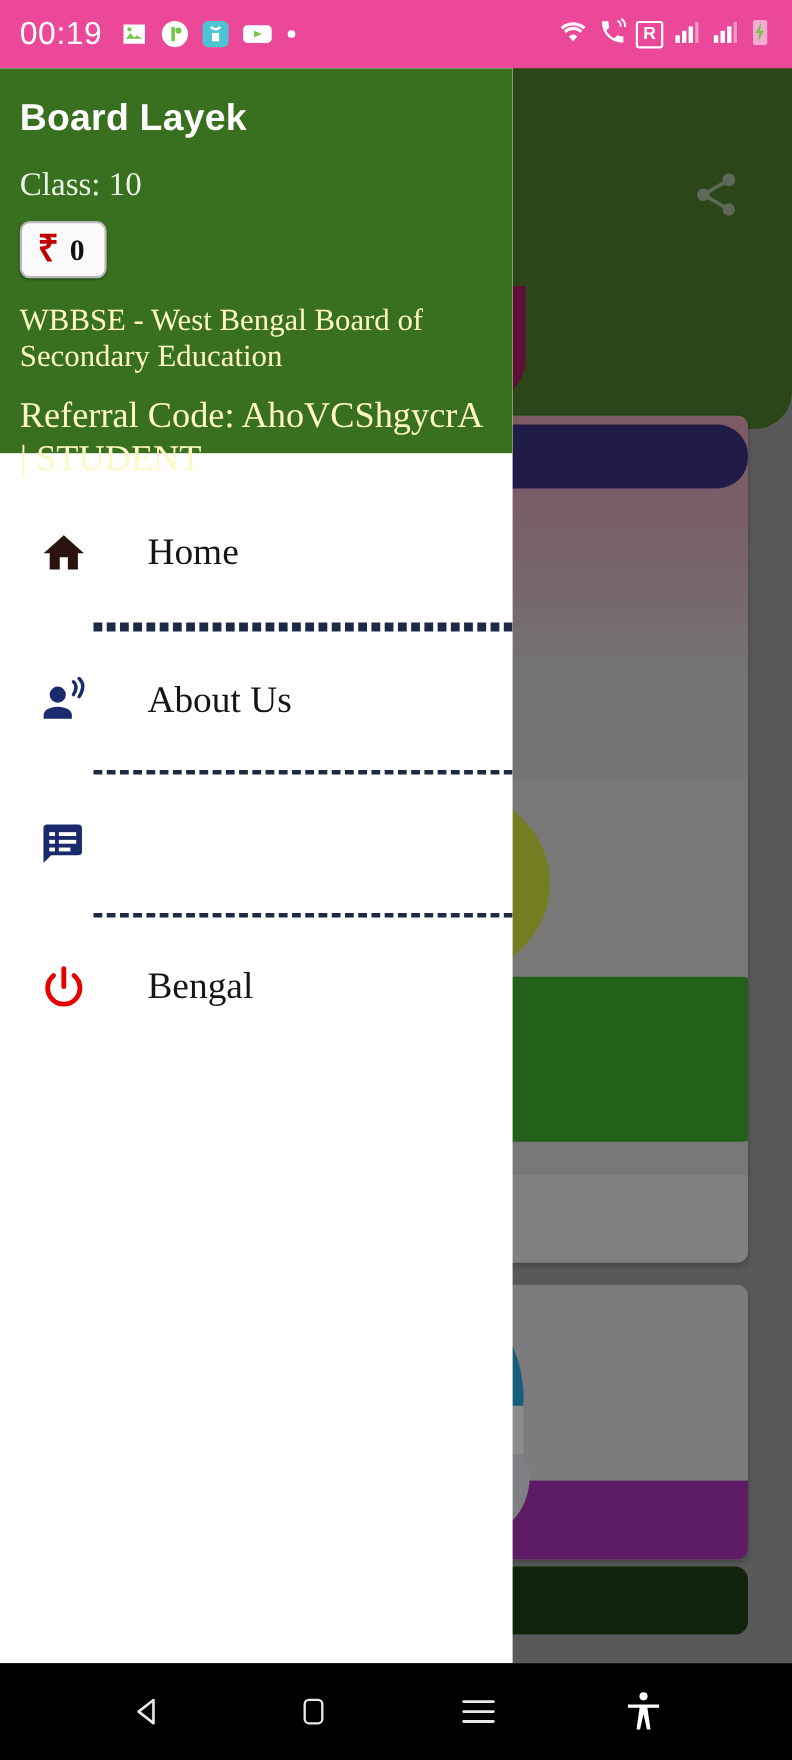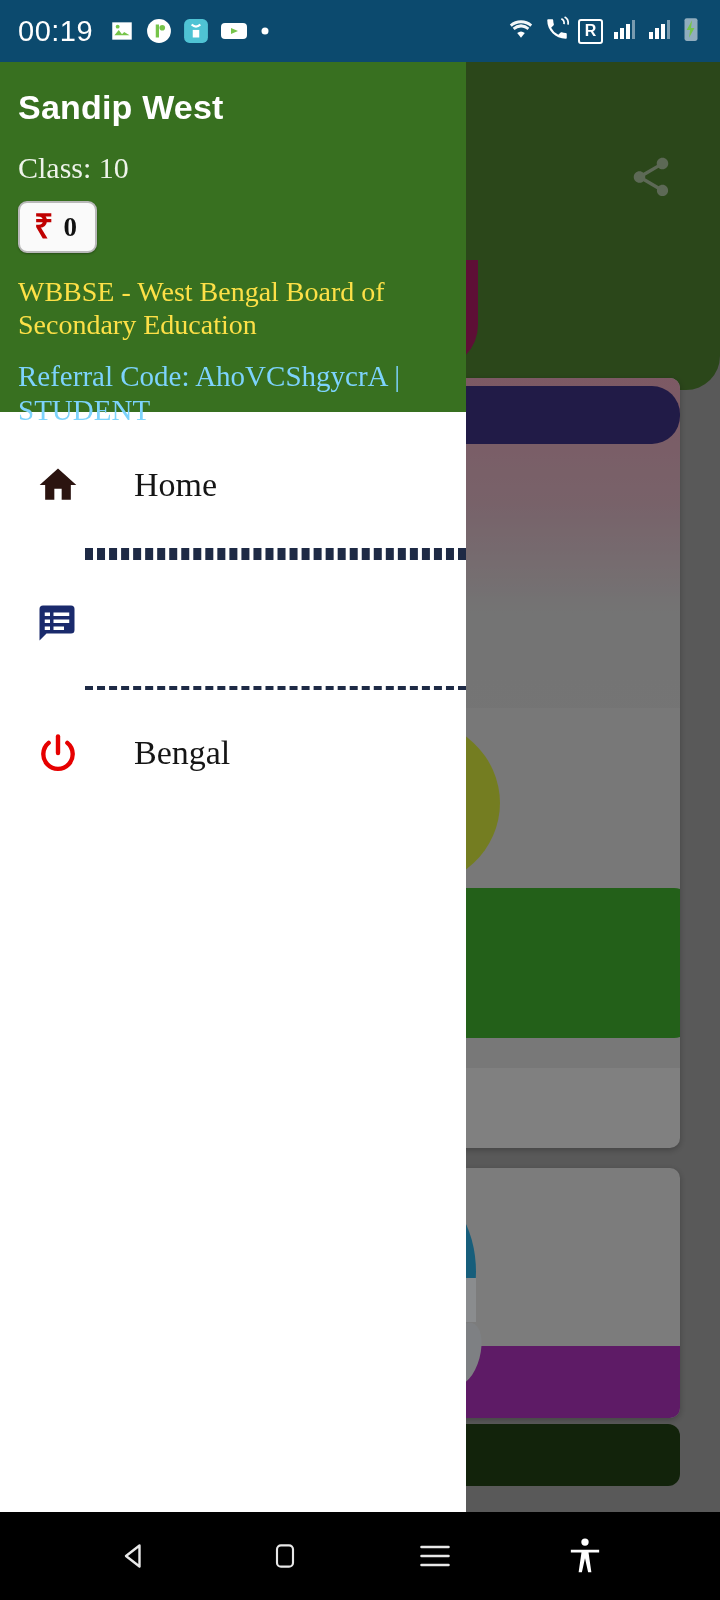--- a/index.html
+++ b/index.html
@@ -96,21 +96,21 @@
 
   
   #scrim{
     position:absolute; left:0; top:0; width:720px; height:1512px;
     background:rgba(0,0,0,.42);
   }
 
   
   #status-bar{
     position:absolute; left:0; top:0; width:720px; height:62px;
-    background:#0c4a6e; z-index:40;
+    background:#ec4899; z-index:40;
     display:flex; align-items:center; padding:0 18px;
     font-family:"Liberation Sans",sans-serif;
   }
   #status-time{ color:#ffffff; font-size:29px; letter-spacing:.5px; margin-right:16px; }
   .sb-icon{ margin-right:11px; display:flex; align-items:center; }
   #status-right{ margin-left:auto; display:flex; align-items:center; gap:7px; }
   .roam-box{
     width:25px;height:25px;border:2.5px solid #fff;border-radius:3px;color:#fff;
     font-size:16px;font-weight:bold;display:flex;align-items:center;justify-content:center;
     font-family:"Liberation Sans",sans-serif;
@@ -131,24 +131,24 @@
   }
   #user-class{ font-size:30px; margin-bottom:16px; color:#eef3ea; }
   #wallet-badge{
     display:inline-flex; align-items:center; gap:10px;
     background:#fafafa; border:2px solid #b9b9b9; border-radius:9px;
     padding:7px 18px 7px 14px; margin-bottom:22px;
     box-shadow:0 1px 2px rgba(0,0,0,.3);
   }
   #rupee-symbol{ color:#c00000; font-size:34px; font-weight:bold; line-height:1; }
   #wallet-amount{ color:#111111; font-size:27px; font-weight:bold; line-height:1; }
-  #user-board{ font-size:28px; line-height:1.18; margin-bottom:18px; color:#fde047; }
-  #user-referral{ font-size:29px; line-height:1.18; color:#7dd3fc; }
-
-  #drawer-menu{ padding-top:10px; }
+  #user-board{ font-size:28px; line-height:1.18; margin-bottom:18px; color:#fef9c3; }
+  #user-referral{ font-size:33px; line-height:1.18; color:#fef9c3; }
+
+  #drawer-menu{ padding-top:28px; }
   .menu-row{
     height:126px; display:flex; align-items:center; padding-left:36px; cursor:pointer;
   }
   .menu-icon{ width:52px; display:flex; align-items:center; justify-content:flex-start; }
   .menu-label{
     margin-left:46px; font-size:34px; color:#151515;
     font-family:"Liberation Serif",serif;
   }
   .menu-divider{
     margin-left:85px; width:381px; height:0;
@@ -294,21 +294,21 @@
         <rect x="1" y="2" width="12" height="21" rx="2" fill="#fff" opacity=".55"></rect>
         <path d="M8 4l-5 9h3.2l-1 7 5-9H7z" fill="#76c44a"></path>
       </svg>
     </span>
   </span>
 </div>
 
 <div id="drawer">
 
   <div id="drawer-header">
-    <div id="user-name">Sandip West</div>
+    <div id="user-name">Board Layek</div>
     <div id="user-class">Class: 10</div>
     <div id="wallet-badge">
       <span id="rupee-symbol">₹</span>
       <span id="wallet-amount">0</span>
     </div>
     <div id="user-board">WBBSE - West Bengal Board of Secondary Education</div>
     <div id="user-referral">Referral Code: AhoVCShgycrA | STUDENT</div>
   </div>
 
   <div id="drawer-menu">
@@ -318,20 +318,31 @@
         <svg width="44" height="44" viewBox="0 0 24 24" fill="#2B1410">
           <path d="M10 20v-6h4v6h5v-8h3L12 3 2 12h3v8z"></path>
         </svg>
       </span>
       <span class="menu-label">Home</span>
     </div>
     <div class="menu-divider"></div>
 
     <div class="menu-divider"></div>
 
+    <div class="menu-row">
+      <span class="menu-icon">
+        <svg width="44" height="44" viewBox="0 0 24 24" fill="#1A2A6C">
+          <circle cx="9" cy="9" r="4"></circle>
+          <path d="M9 15c-3.87 0-7 1.79-7 4v2h14v-2c0-2.21-3.13-4-7-4z"></path>
+          <path d="M16.8 2.6q2.6 2.2 0 6.4" stroke="#1A2A6C" stroke-width="1.7" fill="none" stroke-linecap="round"></path>
+          <path d="M19.6 1q3.6 3.2 0 9" stroke="#1A2A6C" stroke-width="1.7" fill="none" stroke-linecap="round"></path>
+        </svg>
+      </span>
+      <span class="menu-label">About Us</span>
+    </div>
     <div class="menu-divider"></div>
 
     <div class="menu-row">
       <span class="menu-icon">
         <svg width="42" height="42" viewBox="0 0 24 24" fill="#1A2A6C">
           <path d="M20 2H4a2 2 0 00-2 2v18l4-4h14a2 2 0 002-2V4a2 2 0 00-2-2z"></path>
           <rect x="5" y="6" width="3" height="2" fill="#fff"></rect>
             <rect x="10" y="6" width="9" height="2" fill="#fff"></rect>
           <rect x="5" y="10" width="3" height="2" fill="#fff"></rect>
             <rect x="10" y="10" width="9" height="2" fill="#fff"></rect>

